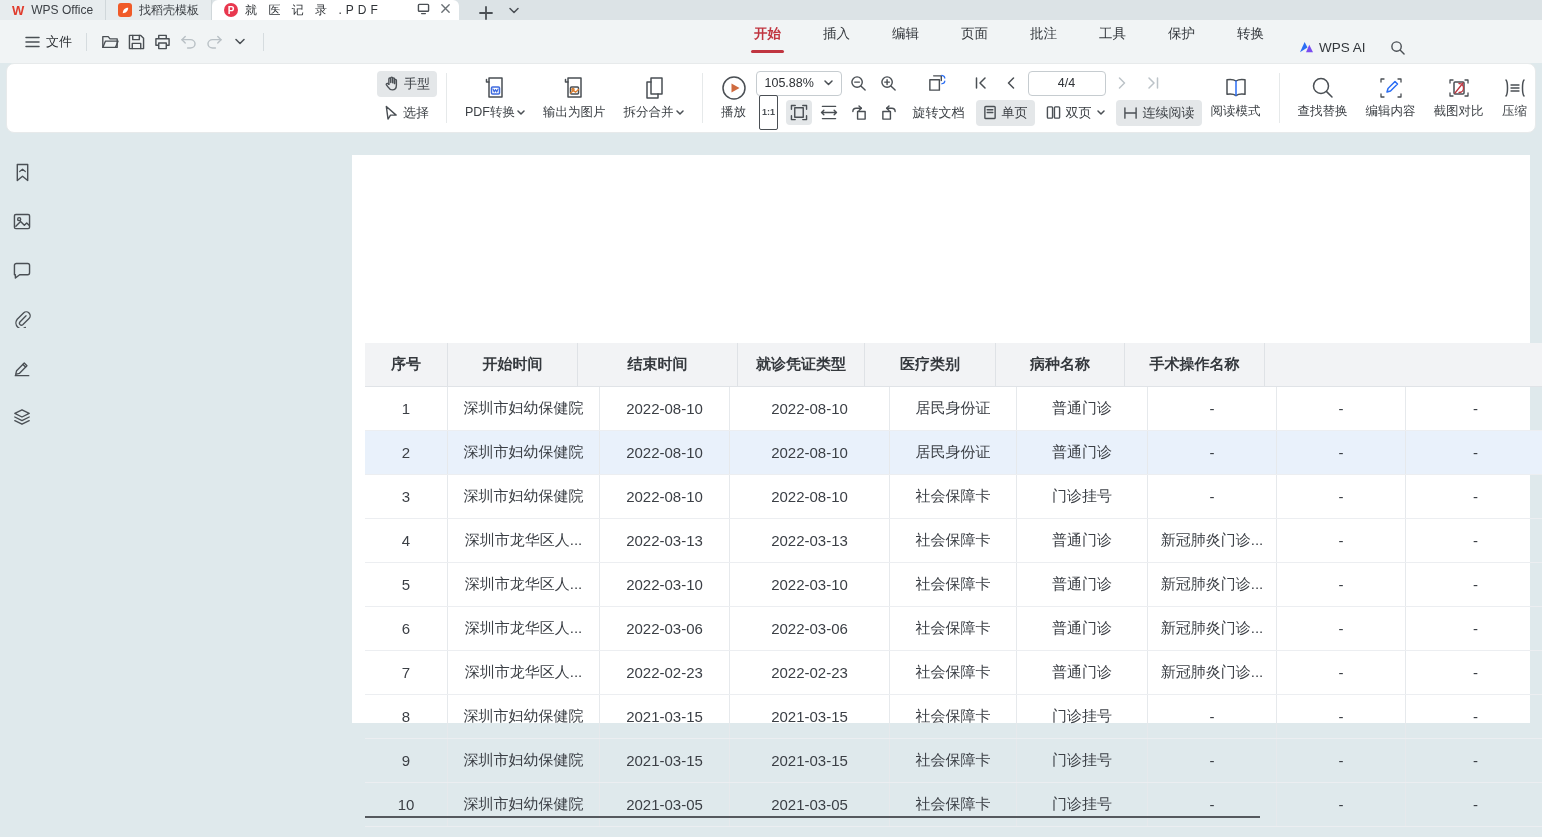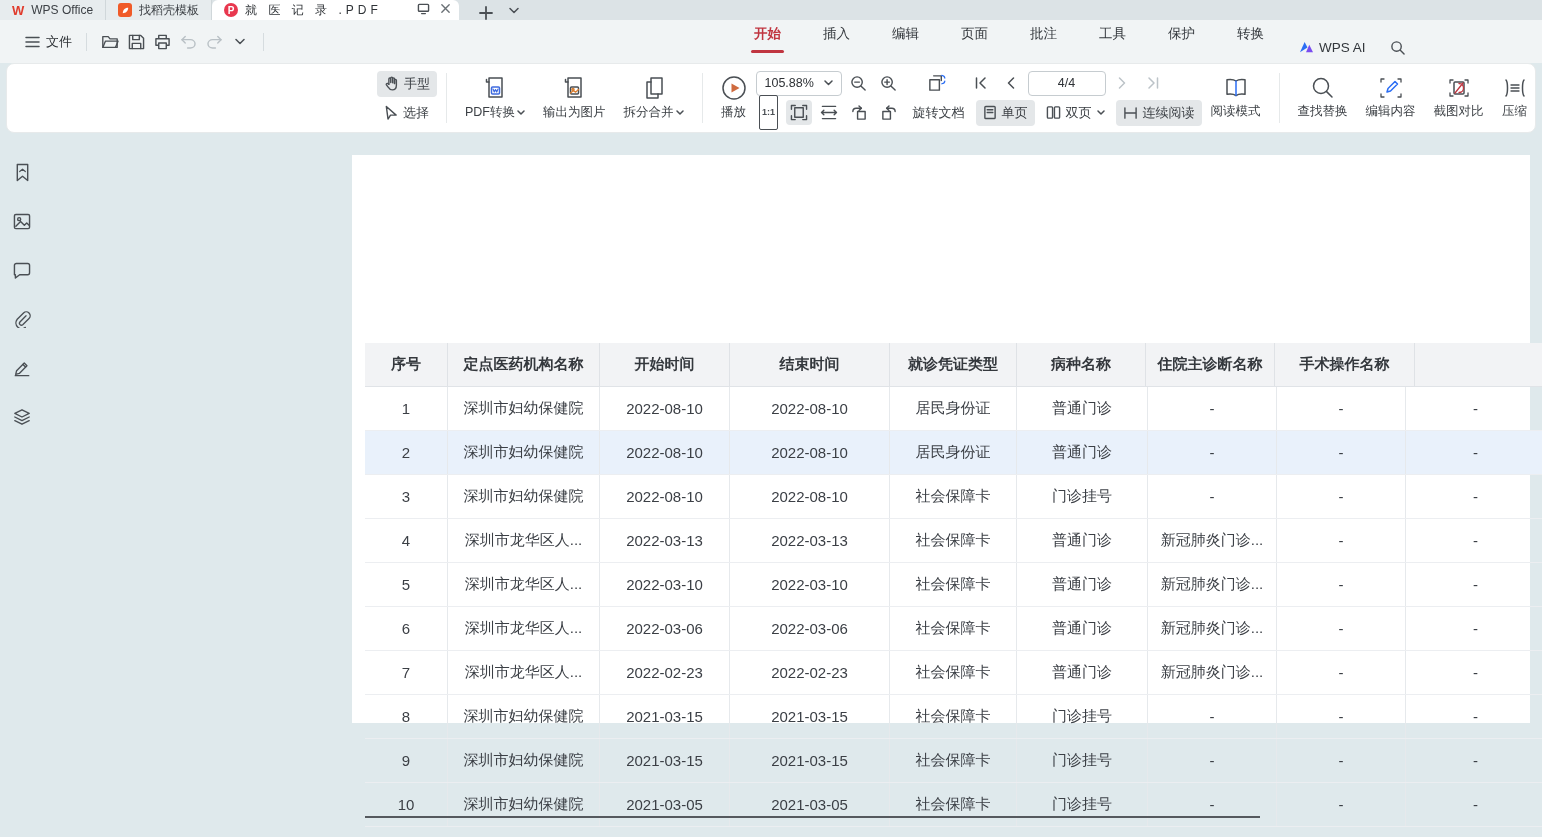--- a/index.html
+++ b/index.html
@@ -489,26 +489,25 @@
           <path d="M10 2l8 4-8 4-8-4z"></path>
           <path d="M2 10l8 4 8-4M2 14l8 4 8-4"></path>
         </svg>
     </div>
   </div>
 
   <div class="page">
     <div class="rectable">
       <div class="thead">
           <div class="tcell c0">序号</div>
-          <div class="tcell c1">定点医药机构名称</div>
           <div class="tcell c2">开始时间</div>
           <div class="tcell c3">结束时间</div>
           <div class="tcell c4">就诊凭证类型</div>
+          <div class="tcell c5">医疗类别</div>
           <div class="tcell c6">病种名称</div>
-          <div class="tcell c7">住院主诊断名称</div>
           <div class="tcell c8">手术操作名称</div>
         </div>
       <div>
           <div class="trow">
             <div class="tcell c0">1</div>
             <div class="tcell c1">深圳市妇幼保健院</div>
             <div class="tcell c2">2022-08-10</div>
             <div class="tcell c3">2022-08-10</div>
             <div class="tcell c4">居民身份证</div>
             <div class="tcell c5">普通门诊</div>

